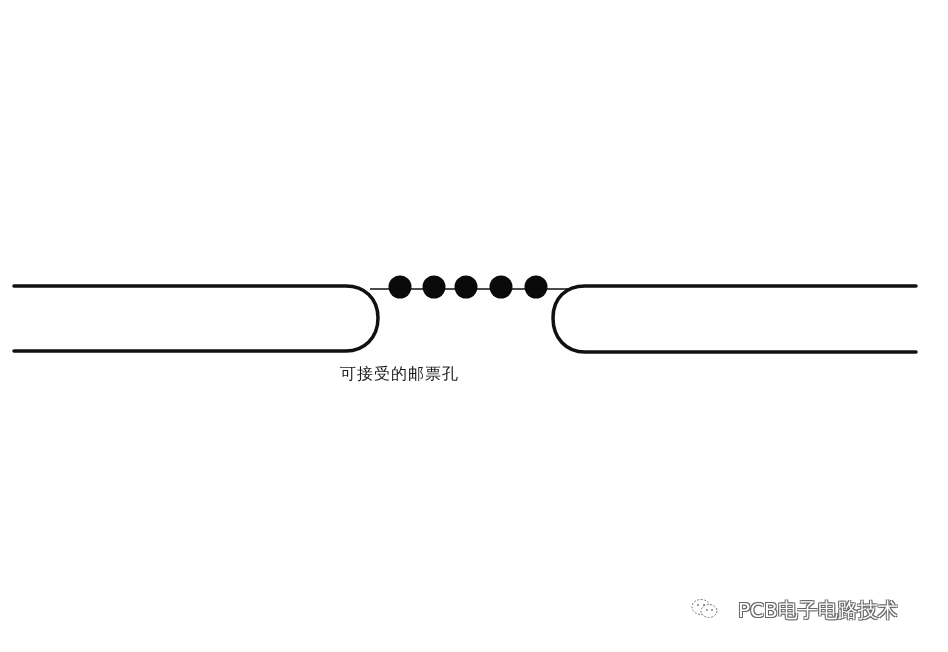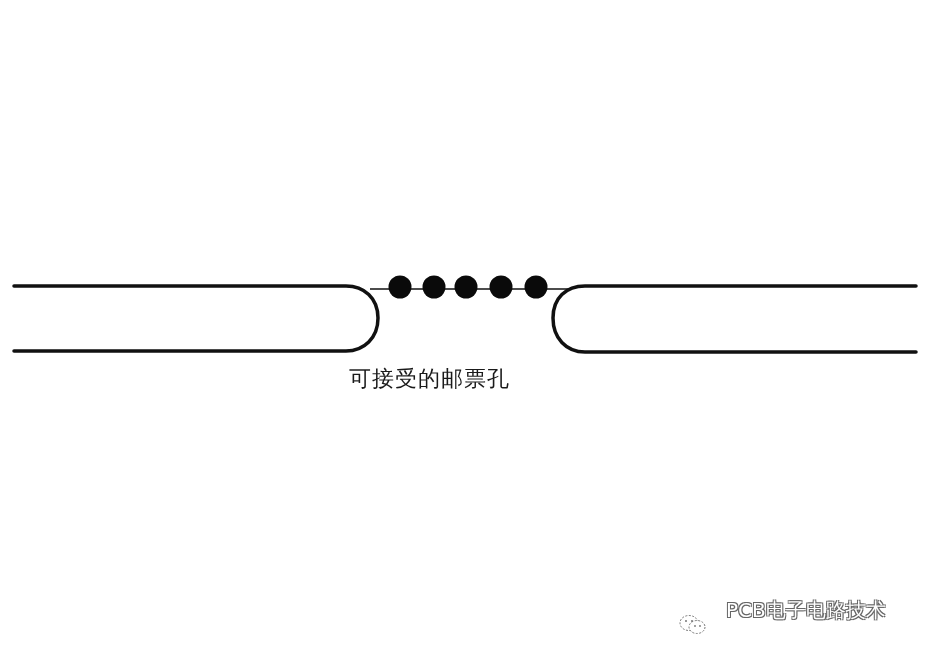--- a/index.html
+++ b/index.html
@@ -1,24 +1,24 @@
 <!DOCTYPE html>
 <html><head>
   <meta charset="utf-8">
   <style>
     html, body { margin: 0; padding: 0; background: #ffffff; }
     body { width: 948px; height: 652px; position: relative; overflow: hidden; font-family: "DejaVu Serif", serif; }
     #canvas { position: absolute; left: 0; top: 0; }
     .caption {
-      position: absolute; left: 349px; top: 364px; width: 240px;
+      position: absolute; left: 340px; top: 364px; width: 240px;
       font-family: "DejaVu Serif", "Liberation Serif", serif;
-      font-size: 22px; color: #1a1a1a; letter-spacing: 1px; white-space: nowrap;
+      font-size: 16px; color: #1a1a1a; letter-spacing: 1px; white-space: nowrap;
     }
     .watermark {
-      position: absolute; right: 40px; top: 597px; height: 40px; display: flex; align-items: flex-end;
+      position: absolute; right: 28px; top: 597px; height: 40px; display: flex; align-items: flex-start;
       font-family: "DejaVu Sans", "Liberation Sans", sans-serif; color: #ffffff; white-space: nowrap;
     }
     .wm-icon { width: 30px; height: 24px; margin-right: 4px; }
     .wm-stack { position: relative; width: 196px; height: 40px; }
     .wm-line1 {
       position: absolute; left: 14px; top: 0px; font-size: 20px; color: #ffffff;
       text-shadow: -1px -1px 0 #666, 1px -1px 0 #666, -1px 1px 0 #666, 1px 1px 0 #666;
     }
     .wm-line2 {
       position: absolute; left: 0px; top: 12px; font-size: 21px; color: #ffffff;

